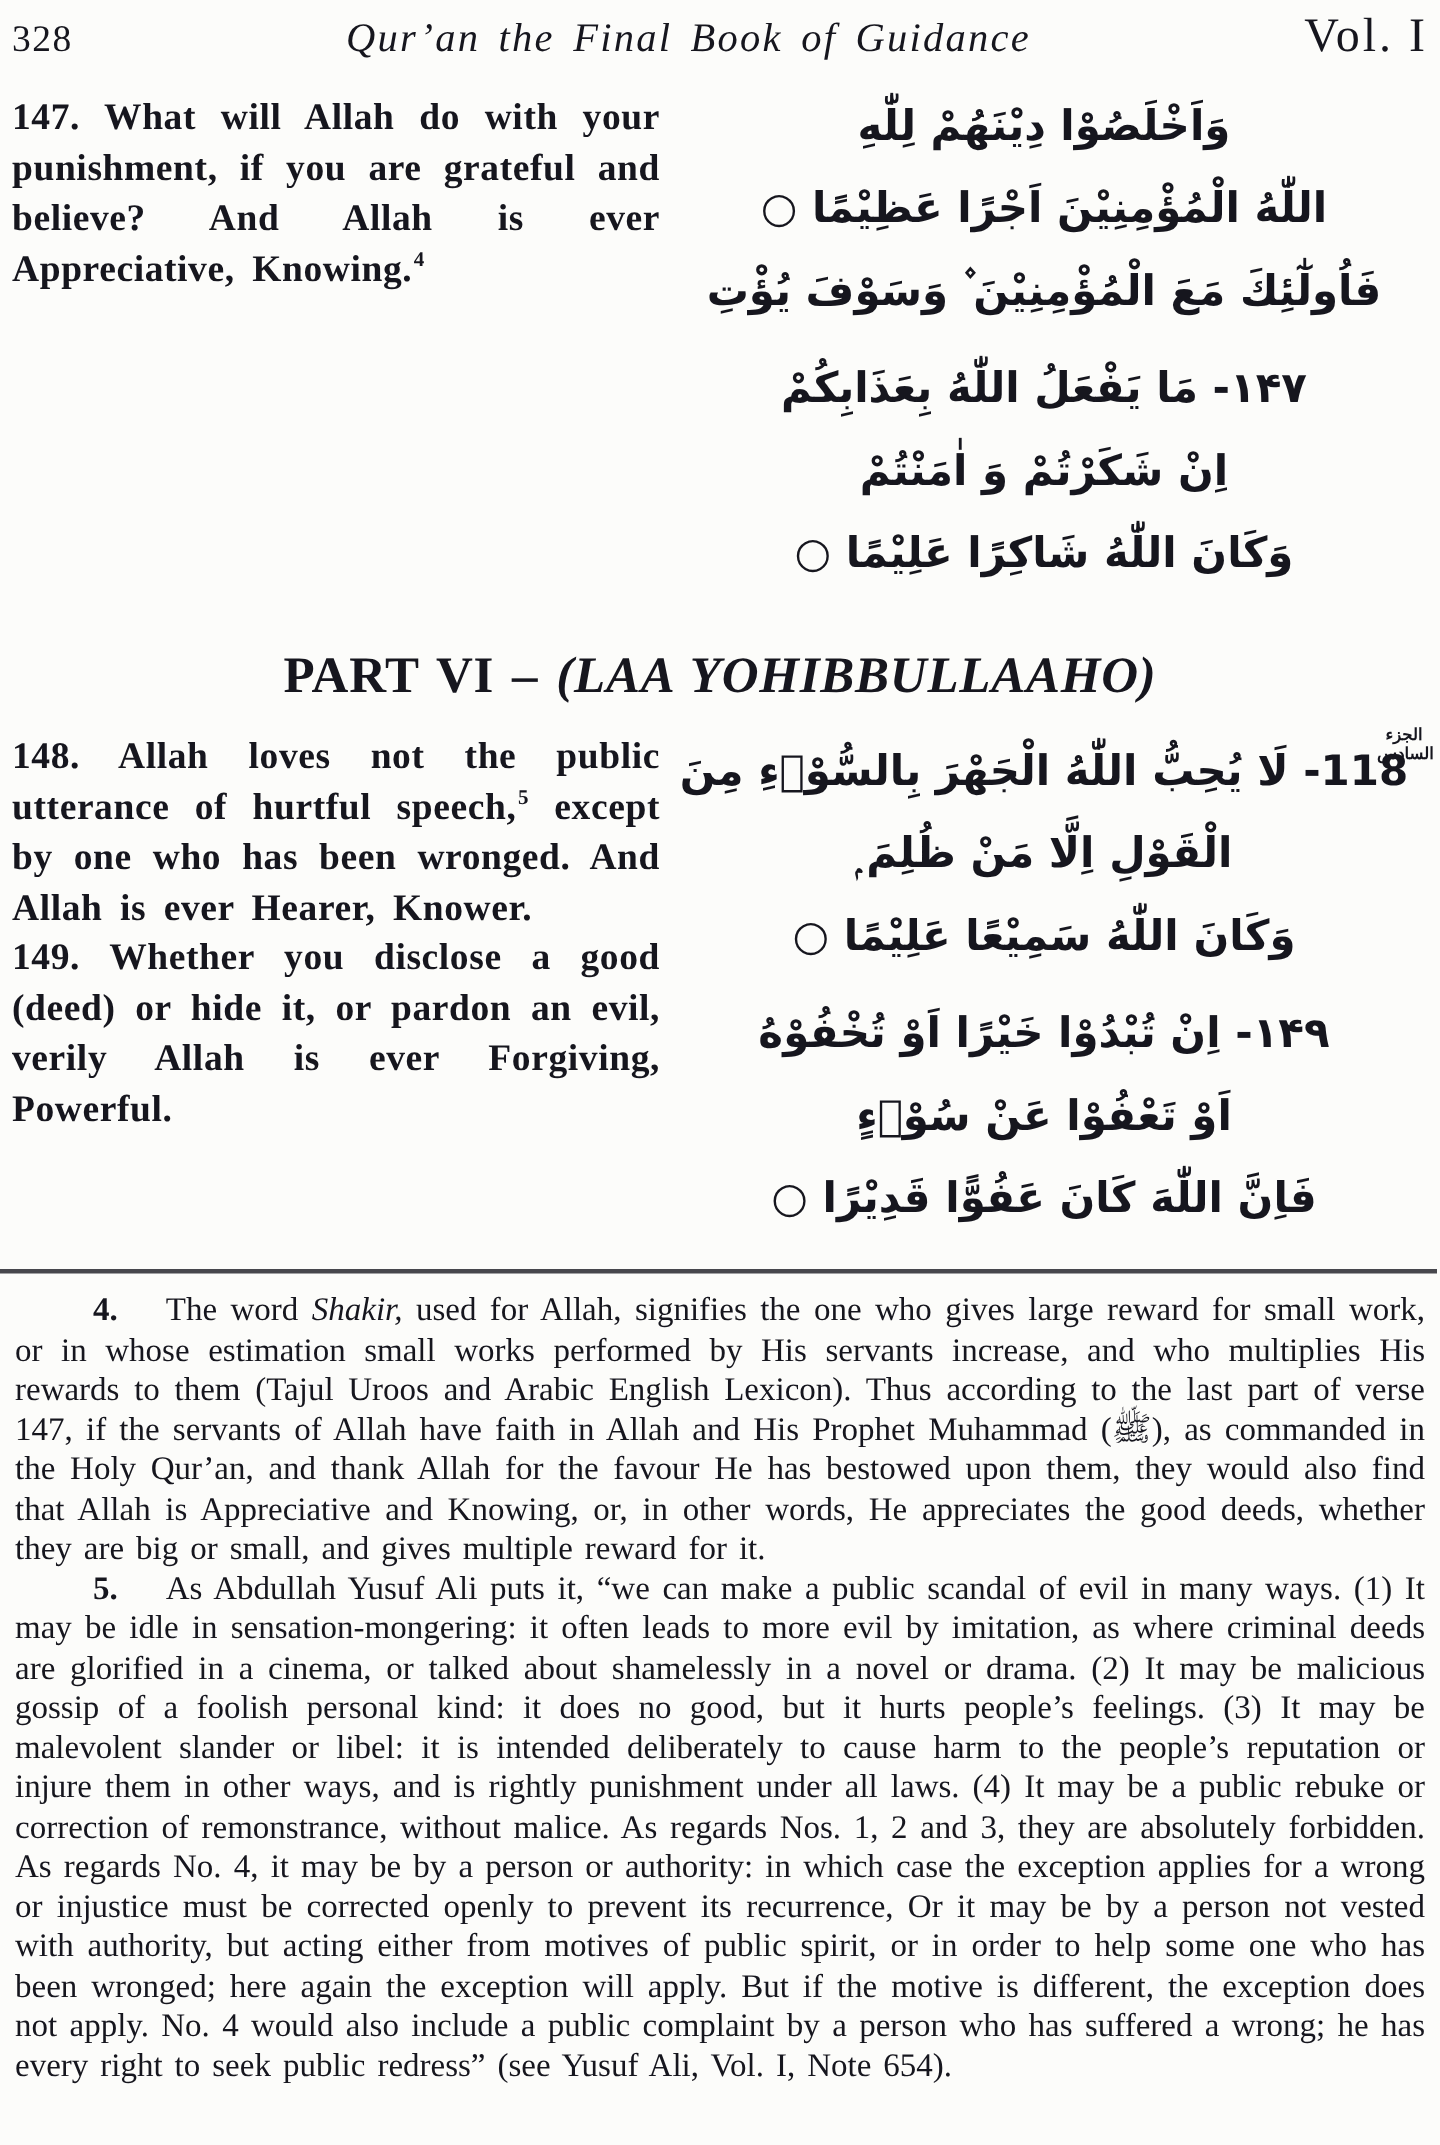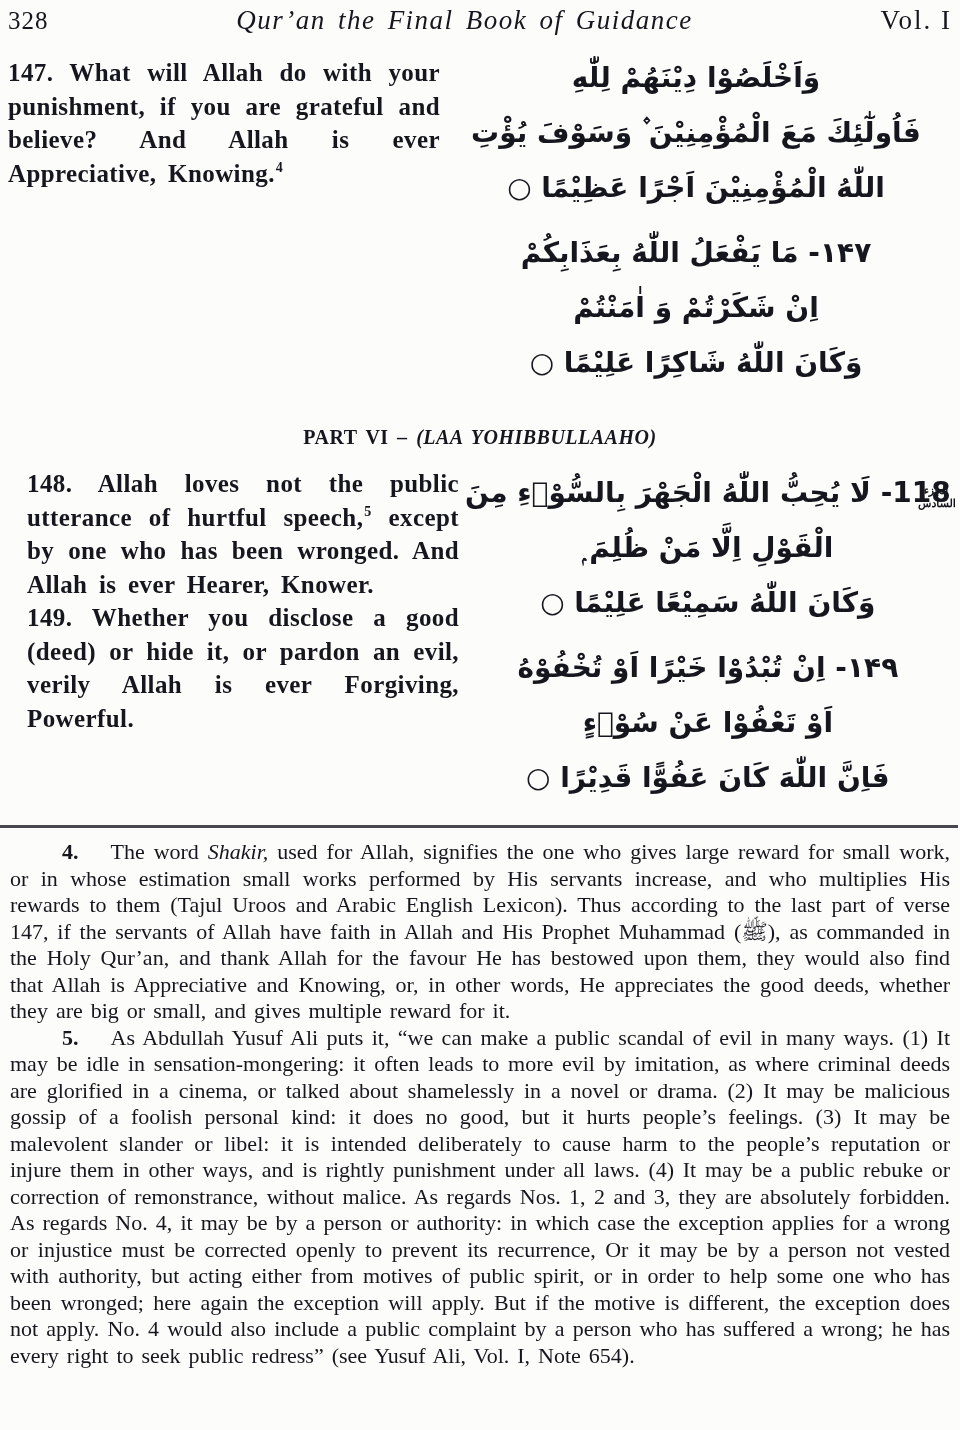--- a/index.html
+++ b/index.html
@@ -13,26 +13,26 @@
   .page { position:relative; width:960px; height:1430px; box-sizing:border-box; }
 
   
   .page-header {
     display:flex; justify-content:space-between; align-items:baseline;
     padding:5px 8px 0 8px;
     gap:40px;
   }
   .page-num { font-size:25px; letter-spacing:1px; }
   .book-title { font-style:italic; font-size:27px; letter-spacing:1.5px; word-spacing:4px; }
-  .volume { font-size:27px; letter-spacing:2px; }
+  .volume { font-size:32px; letter-spacing:2px; }
 
   
   .row { display:flex; align-items:flex-start; }
   .row-1 { margin-top:20px; }
-  .row-2 { margin-top:0;padding-left:19px; }
+  .row-2 { margin-top:0; }
   .col-en { width:440px; padding-left:8px; box-sizing:border-box; flex:none; }
   .col-ar { flex:1; padding:0 14px 0 6px; direction:rtl; }
 
   .col-en p {
     margin:0;
     font-weight:bold;
     font-size:25px;
     line-height:33.5px;
     text-align:justify;
     letter-spacing:0.4px;
@@ -55,21 +55,21 @@
     white-space:nowrap;
   }
   .ar-block { margin-bottom:10px; }
   .row-1 .col-ar { margin-top:-6px; }
   .row-2 .col-ar { margin-top:-2px; }
 
   
   .part-heading {
     margin:26px 0 18px;
     text-align:center;
-    font-size:20px;
+    font-size:34px;
     font-weight:bold;
     letter-spacing:0.5px;
     word-spacing:3px;
   }
   .part-heading .translit { font-style:italic; }
 
   
   .juz-marker {
     position:absolute;
     right:6px; top:484px;
@@ -110,22 +110,22 @@
     <span class="volume">Vol. I</span>
   </header>
 
   <section class="row row-1">
     <div class="col-en">
       <p class="follow"><span class="vnum">147.</span> <span>What will Allah do with your punishment, if you are grateful and believe? And Allah is ever Appreciative, Knowing.</span><sup class="fnref">4</sup></p>
     </div>
     <div class="col-ar">
       <div class="ar-block">
         <div class="ar-line">وَاَخْلَصُوْا دِيْنَهُمْ لِلّٰهِ</div>
+        <div class="ar-line">اللّٰهُ الْمُؤْمِنِيْنَ اَجْرًا عَظِيْمًا ○</div>
         <div class="ar-line">فَاُولٰٓئِكَ مَعَ الْمُؤْمِنِيْنَ ۫ وَسَوْفَ يُؤْتِ</div>
-        <div class="ar-line">اللّٰهُ الْمُؤْمِنِيْنَ اَجْرًا عَظِيْمًا ○</div>
       </div>
       <div class="ar-block">
         <div class="ar-line">۱۴۷- مَا يَفْعَلُ اللّٰهُ بِعَذَابِكُمْ</div>
         <div class="ar-line">اِنْ شَكَرْتُمْ وَ اٰمَنْتُمْ</div>
         <div class="ar-line">وَكَانَ اللّٰهُ شَاكِرًا عَلِيْمًا ○</div>
       </div>
     </div>
   </section>
 
   <h2 class="part-heading"><span>PART VI –</span> <span class="translit">(LAA YOHIBBULLAAHO)</span></h2>

